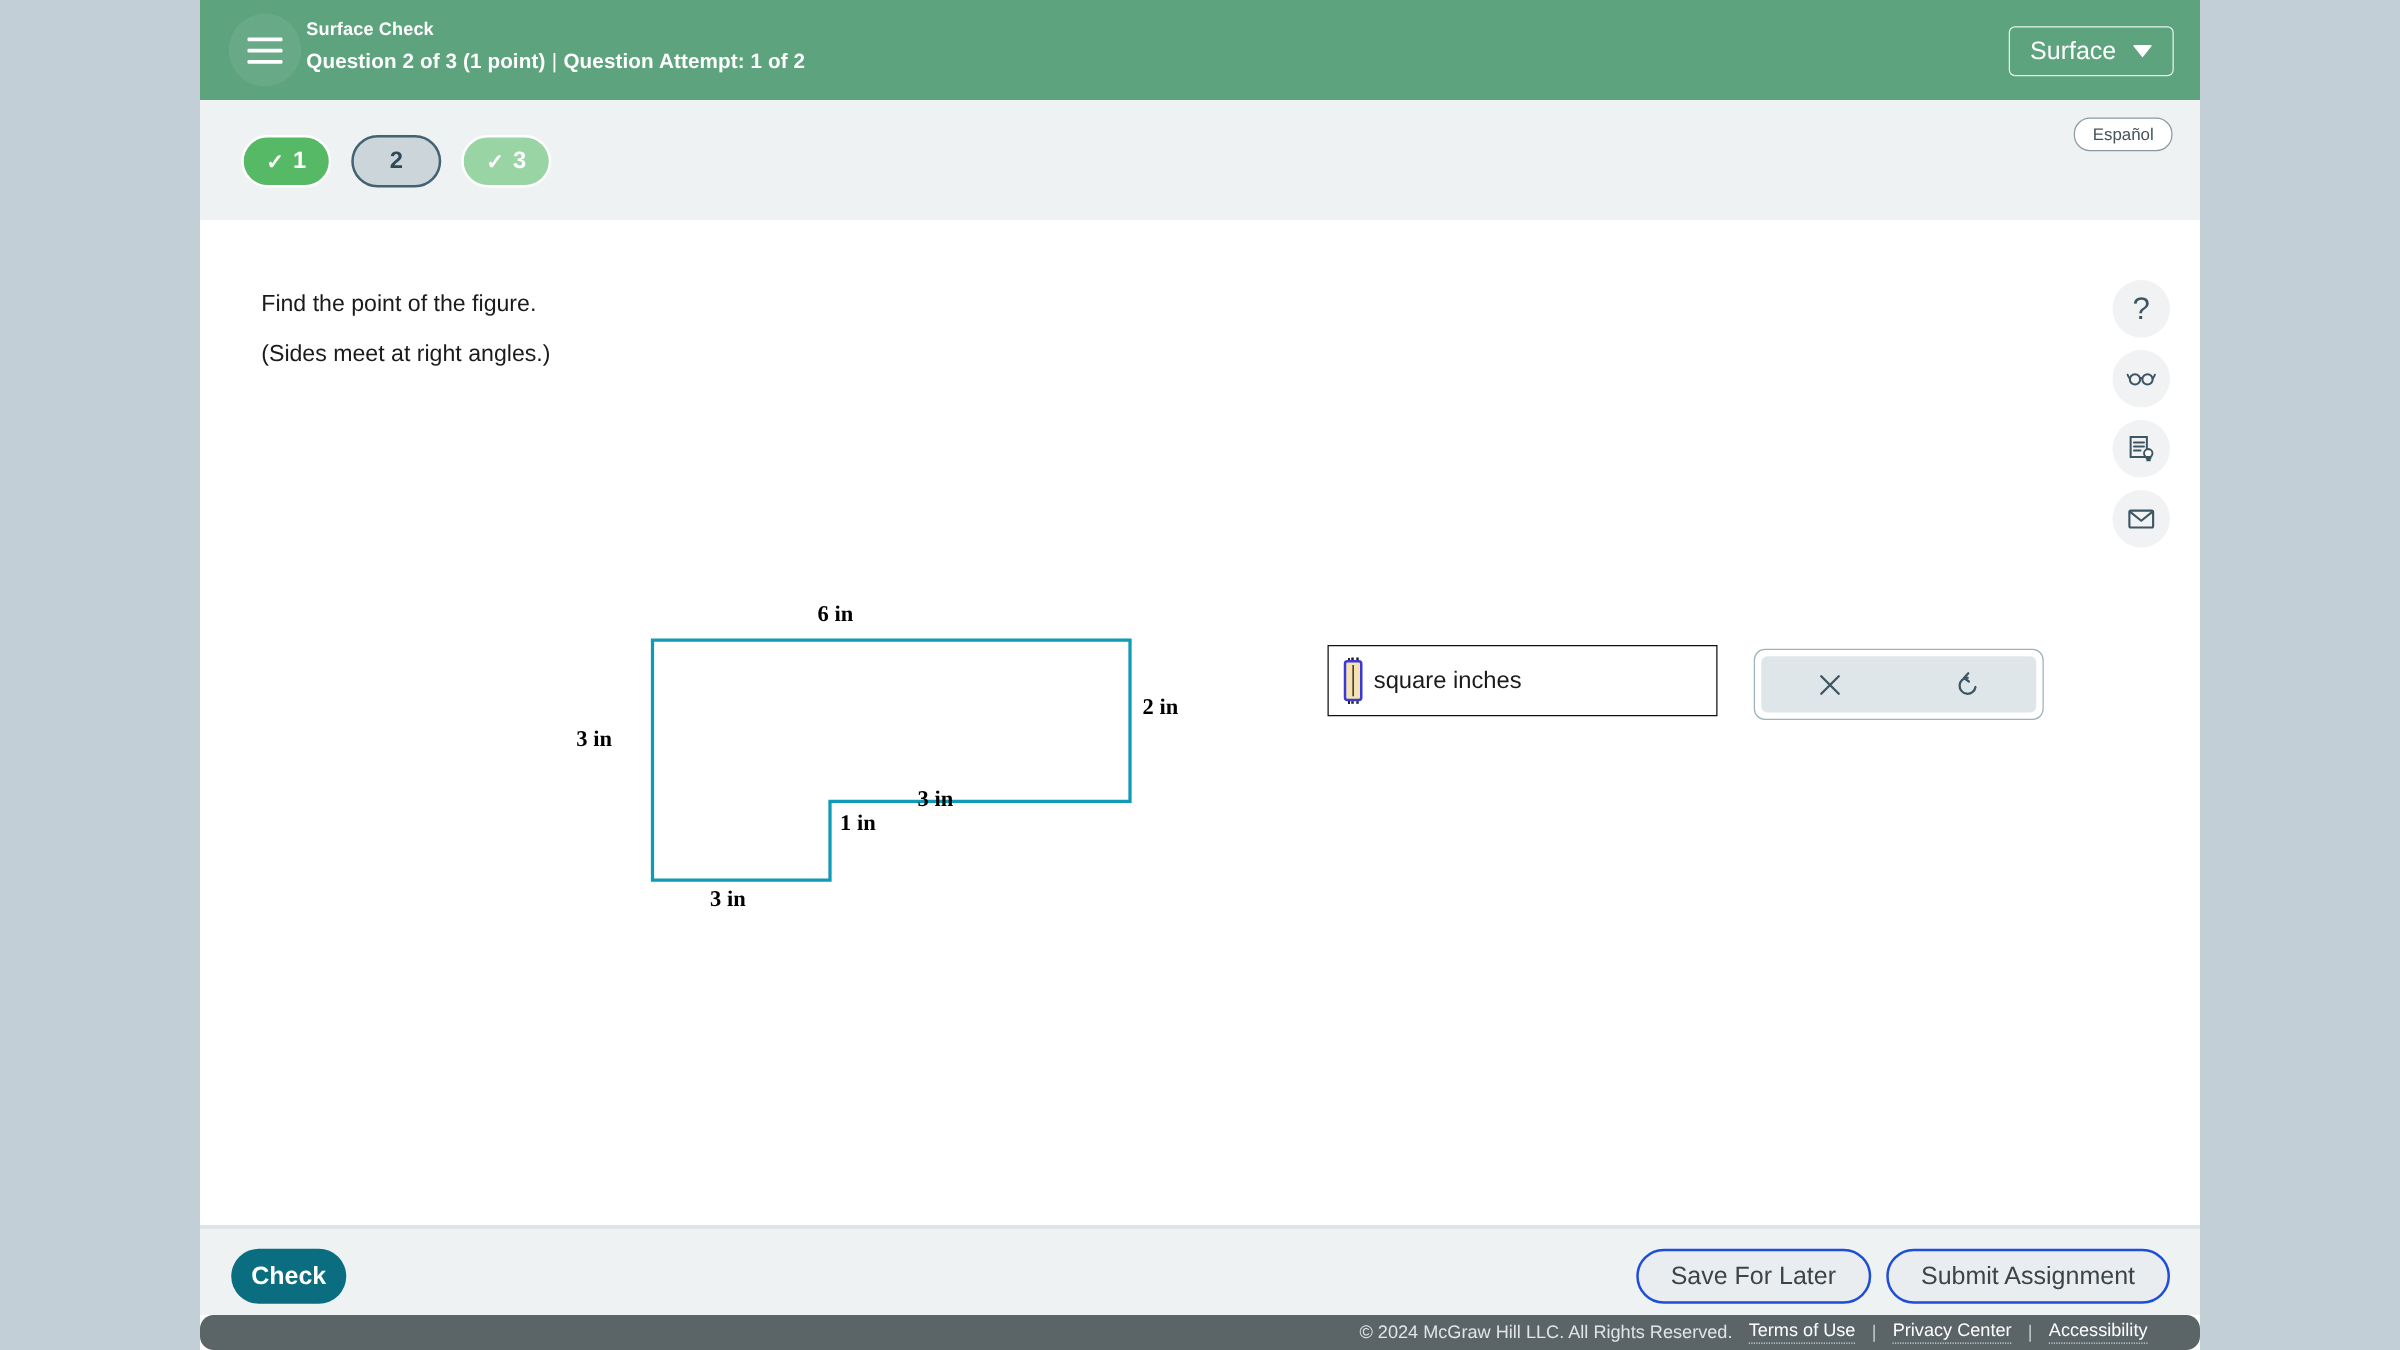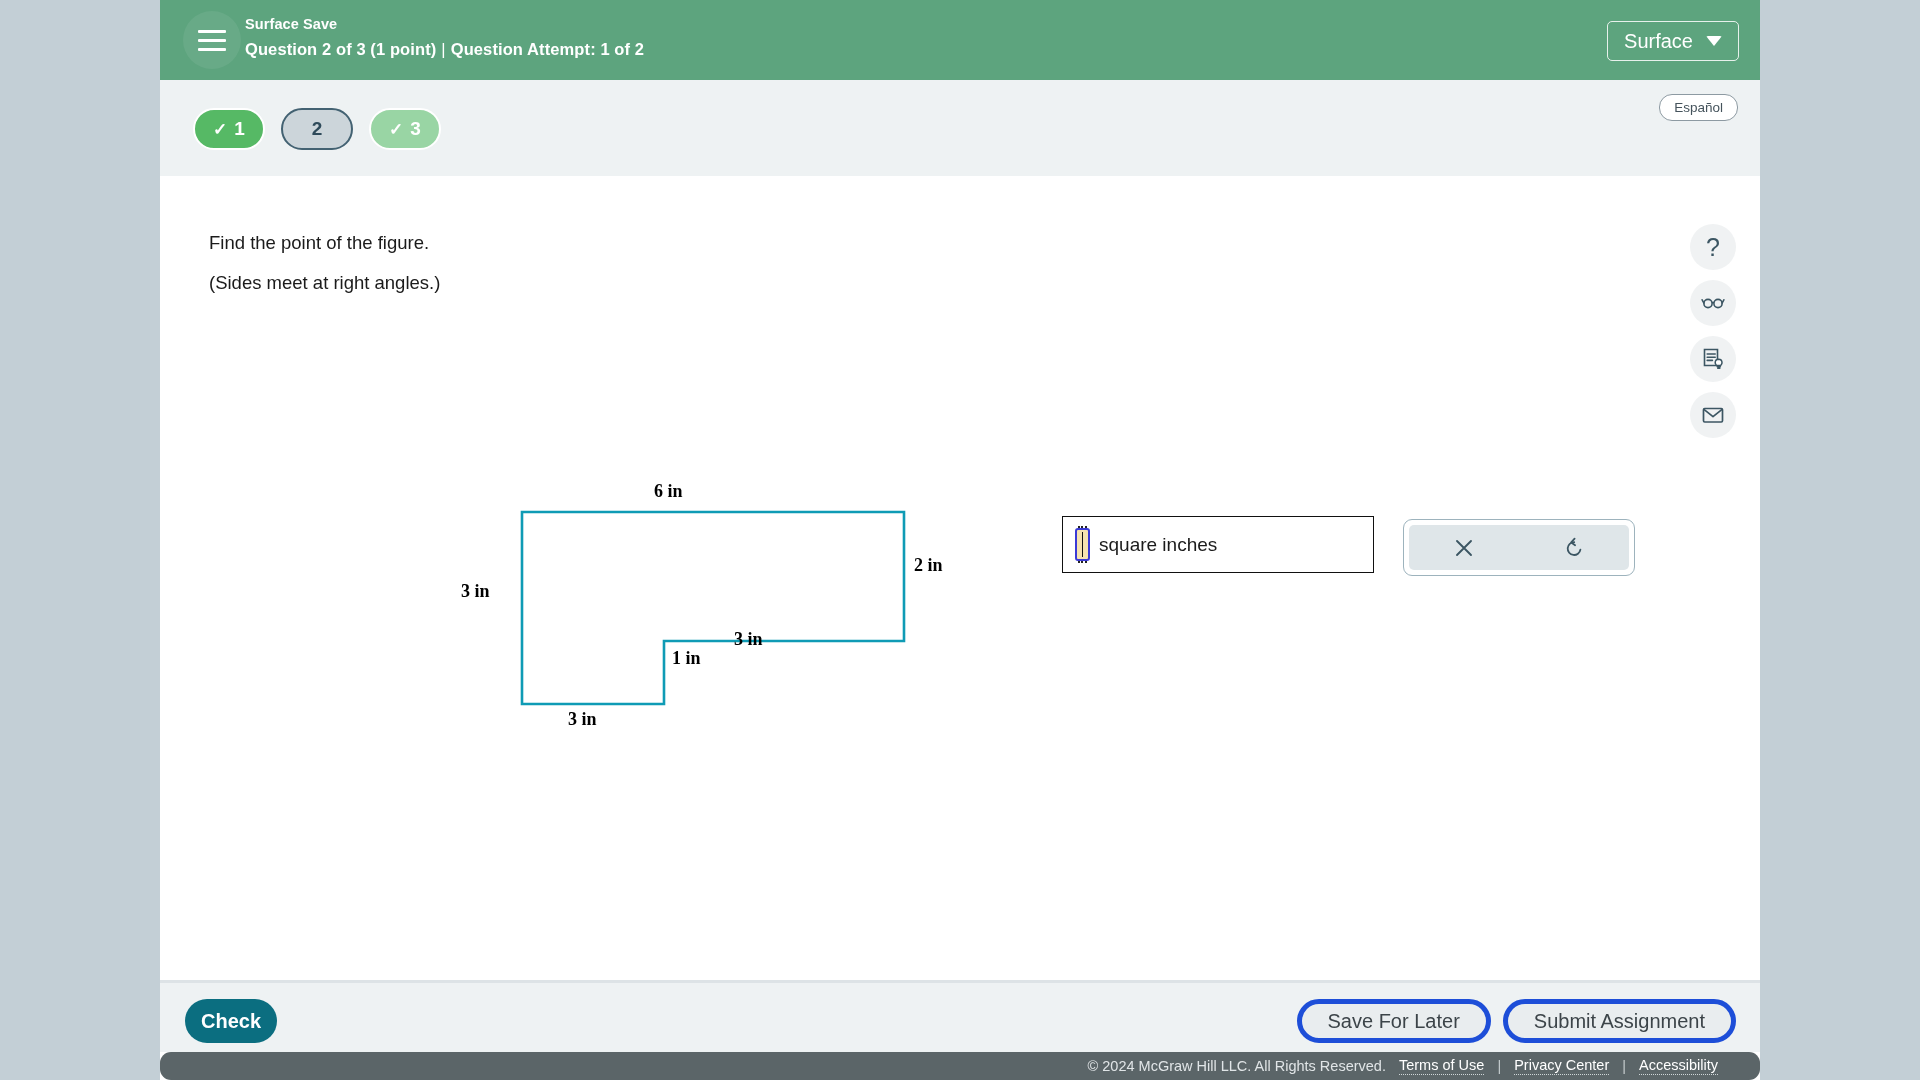--- a/index.html
+++ b/index.html
@@ -355,21 +355,21 @@
     right: 24px;
     top: 16px;
     display: flex;
     gap: 12px;
   }
   .ghost-btn {
     height: 44px;
     padding: 0 26px;
     border-radius: 22px;
     background: #e9edef;
-    border: 5px solid #1d4ed8;
+    border: 2px solid #1d4ed8;
     color: #3c4449;
     font-size: 20px;
     display: flex;
     align-items: center;
     justify-content: center;
     cursor: pointer;
     font-family: inherit;
     white-space: nowrap;
   }
 
@@ -410,21 +410,21 @@
 
     <div class="topbar">
 
       <div class="hamburger-btn">
         <i></i>
         <i></i>
         <i></i>
       </div>
 
       <div class="topbar-titles">
-        <div class="topbar-sub">Surface Save</div>
+        <div class="topbar-sub">Surface Check</div>
         <div class="topbar-main">
           <span>Question 2 of 3 (1 point)</span><span class="sep">|</span><span>Question Attempt: 1 of 2</span>
         </div>
       </div>
 
       <div class="user-btn">
         <span>Surface</span>
         <span class="caret-down"></span>
       </div>
     </div>

